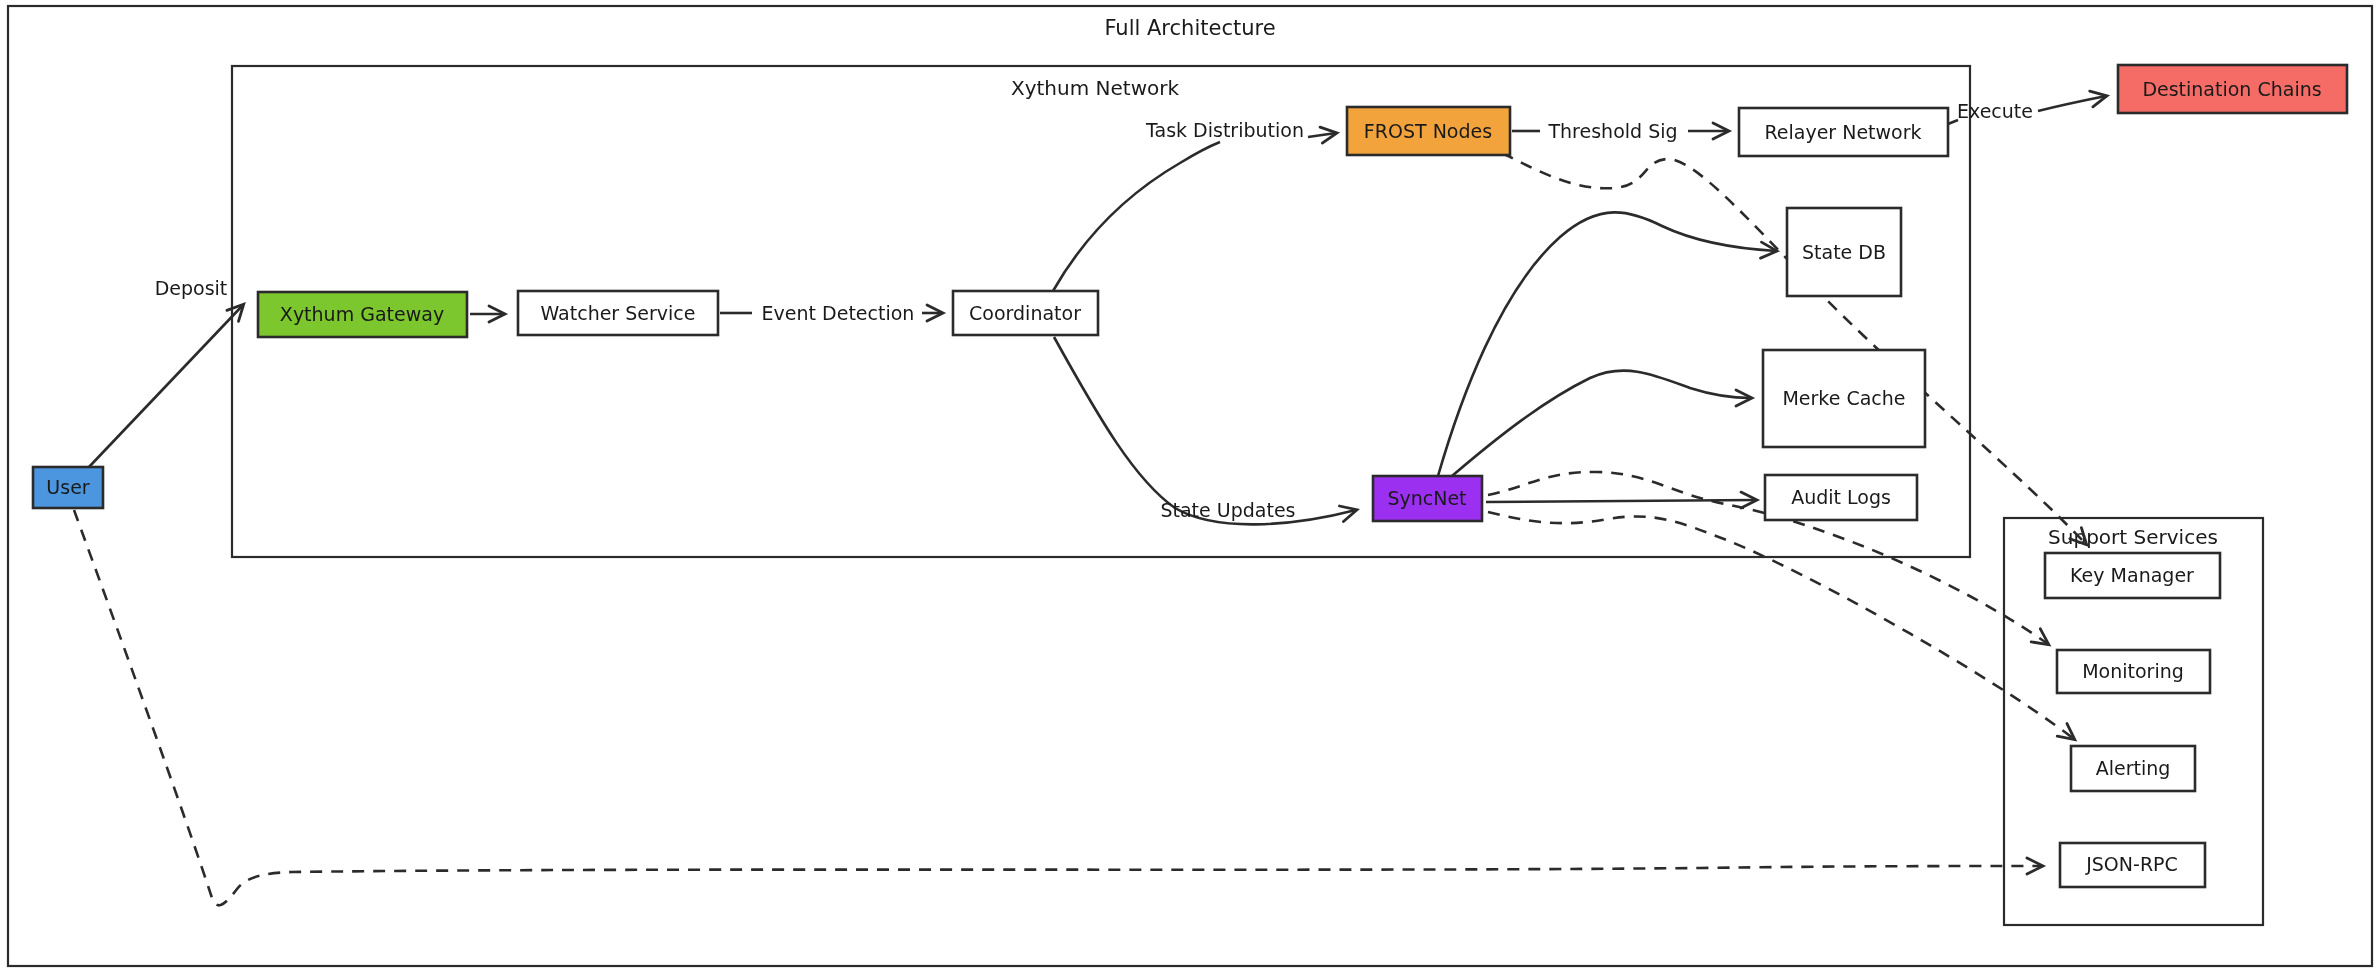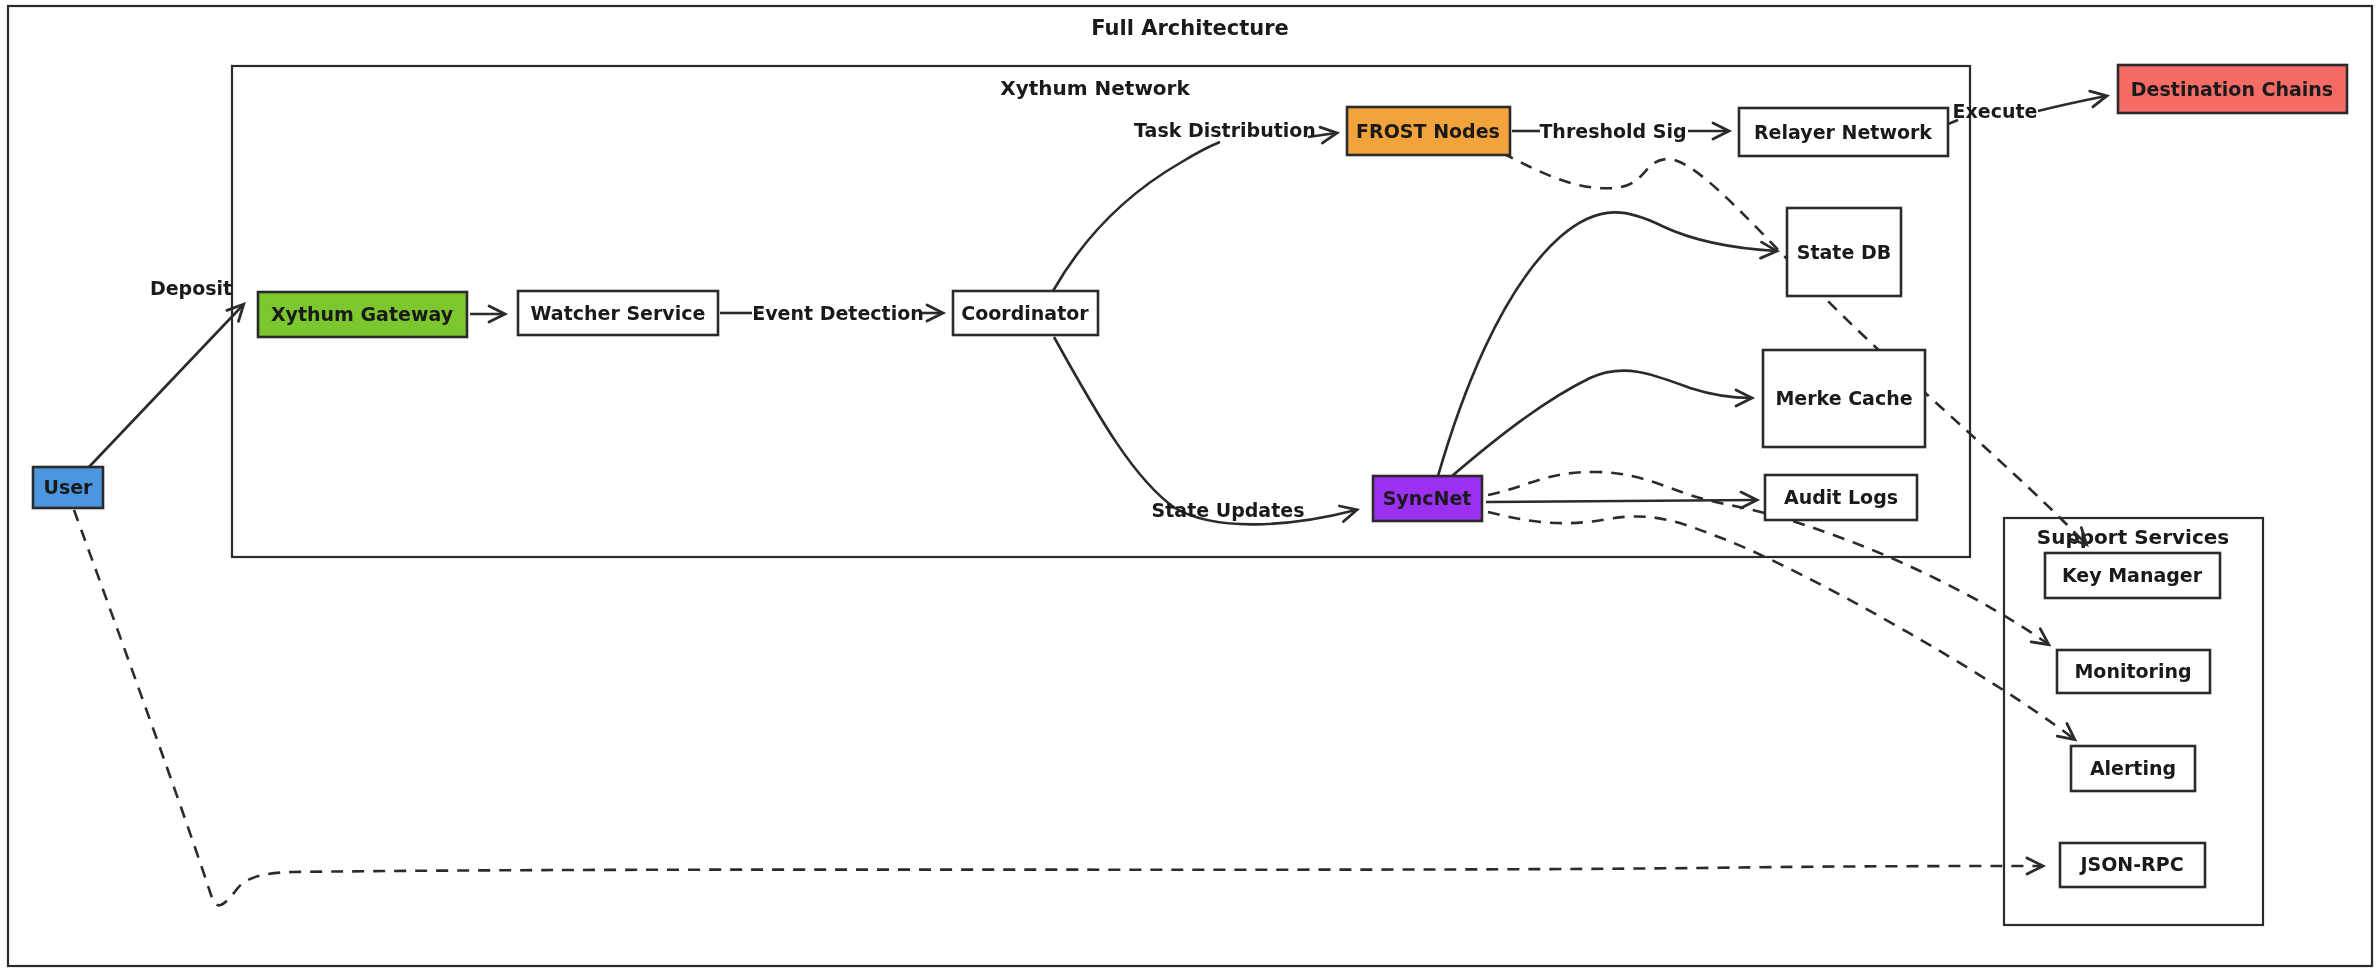--- a/index.html
+++ b/index.html
@@ -1,17 +1,17 @@
 <!DOCTYPE html>
 <html><head>
 <meta charset="utf-8">
 <style>
   html,body{margin:0;padding:0;background:#ffffff;}
   body{width:2380px;height:974px;font-family:"DejaVu Sans",sans-serif;}
-  .canvas{position:relative;width:2380px;height:974px;font-weight:bold;}
+  .canvas{position:relative;width:2380px;height:974px;}
   svg{display:block;}
   svg text{font-family:"DejaVu Sans",sans-serif;fill:#1a1a1a;}
   .title-label{font-size:21px;text-anchor:middle;}
   .container-label{font-size:20px;text-anchor:middle;}
   .node-label{font-size:19px;text-anchor:middle;}
   .edge-label{font-size:19px;text-anchor:middle;}
   .outer-frame{fill:#ffffff;stroke:#2b2b2b;stroke-width:2.2;}
   .container-box{fill:none;stroke:#2b2b2b;stroke-width:2.2;}
   .node-box{stroke:#2b2b2b;stroke-width:2.6;}
   .edge{fill:none;stroke:#2b2b2b;stroke-width:2.6;}

